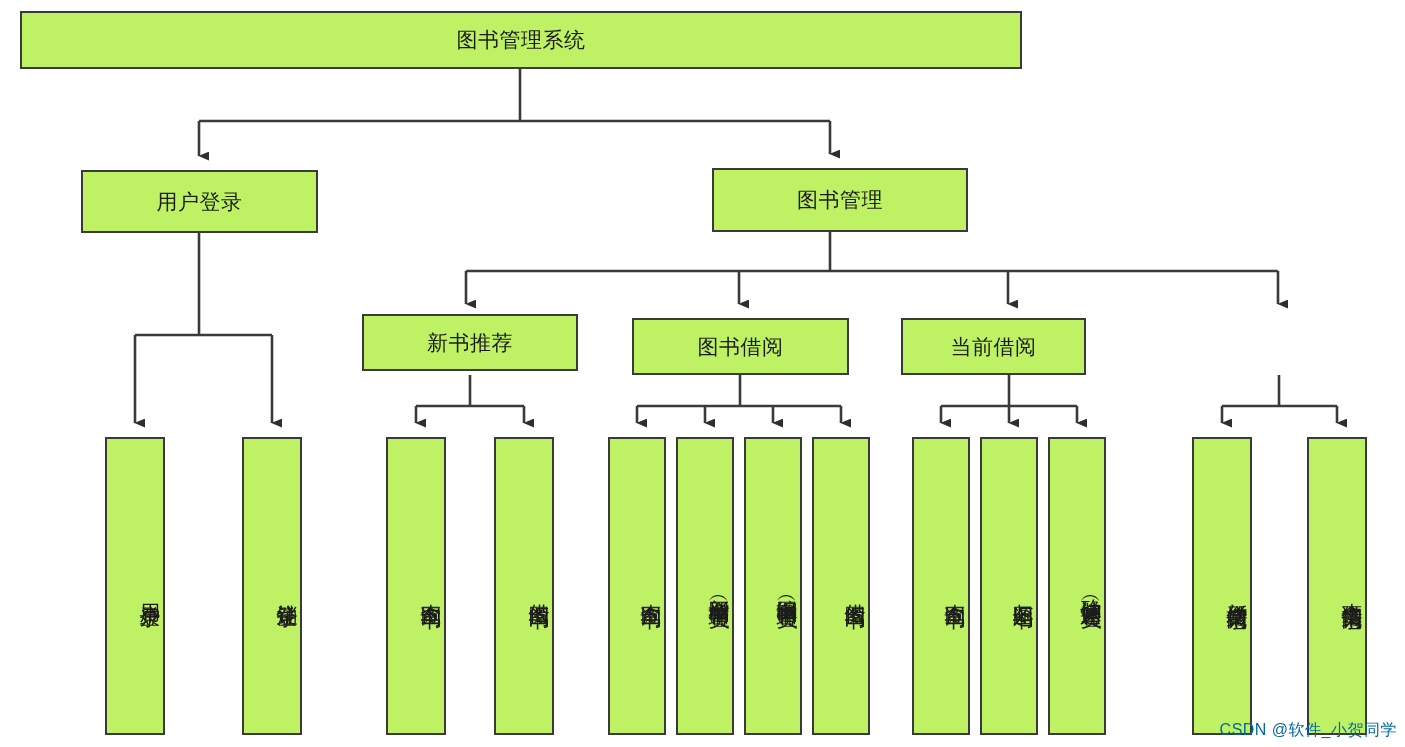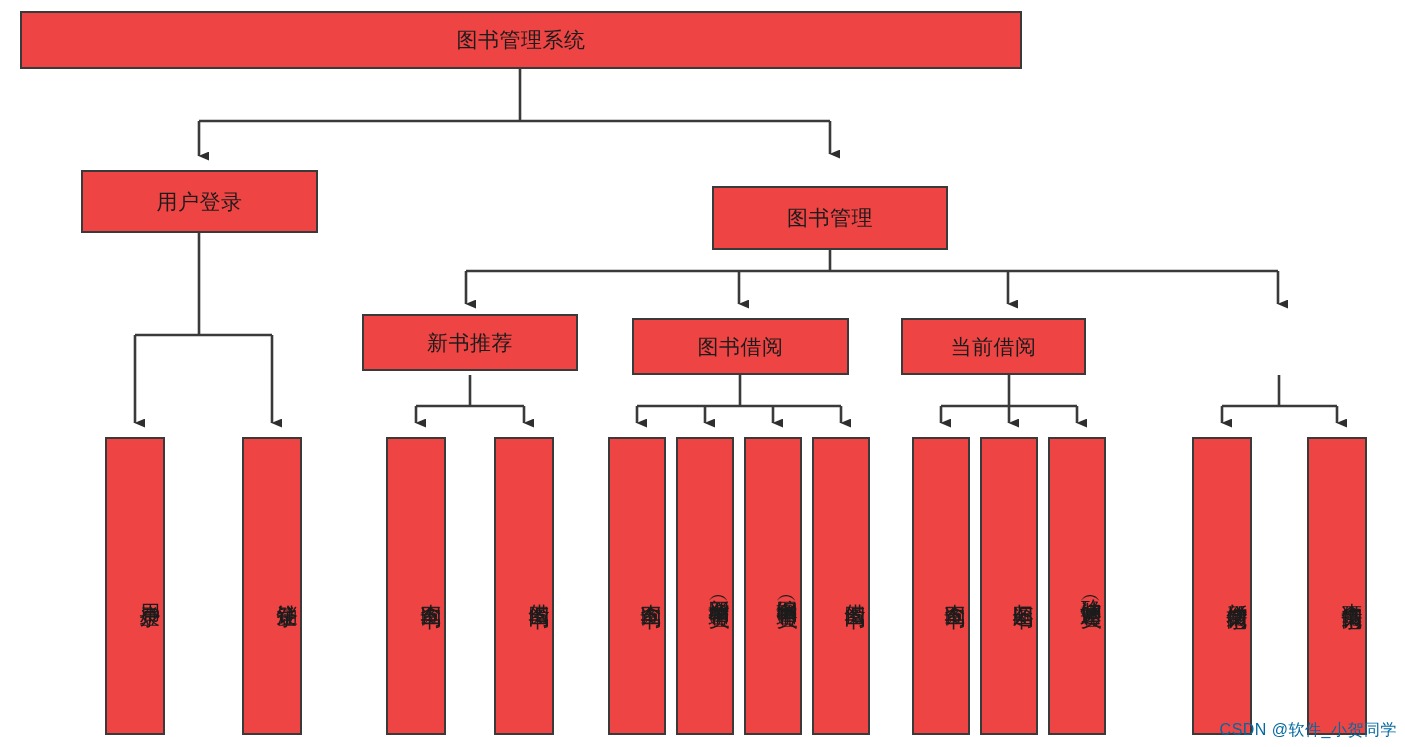--- a/index.html
+++ b/index.html
@@ -25,21 +25,21 @@
     position: absolute;
     left: 0;
     top: 0;
     width: 1405px;
     height: 747px;
     pointer-events: none;
   }
   .node {
     position: absolute;
     box-sizing: border-box;
-    background: #ef4444;
+    background: #bef264;
     border: 2.5px solid #3a3a3a;
     display: flex;
     align-items: center;
     justify-content: center;
     color: #1c1c1c;
     line-height: 1.22;
     text-align: center;
   }
   .node.horiz {
     font-size: 21px;
@@ -130,21 +130,21 @@
   </svg>
 
   <div class="node horiz" style="left:20px; top:11px; width:1002px; height:58px;">
     <span class="node-label">图书管理系统</span>
   </div>
 
   <div class="node horiz" style="left:81px; top:170px; width:237px; height:63px;">
     <span class="node-label">用户登录</span>
   </div>
 
-  <div class="node horiz" style="left:712px; top:168px; width:236px; height:64px;margin-top:18px;">
+  <div class="node horiz" style="left:712px; top:168px; width:256px; height:64px;">
     <span class="node-label">图书管理</span>
   </div>
 
   <div class="node horiz" style="left:362px; top:314px; width:216px; height:57px;">
     <span class="node-label">新书推荐</span>
   </div>
 
   <div class="node horiz" style="left:632px; top:318px; width:217px; height:57px;">
     <span class="node-label">图书借阅</span>
   </div>

